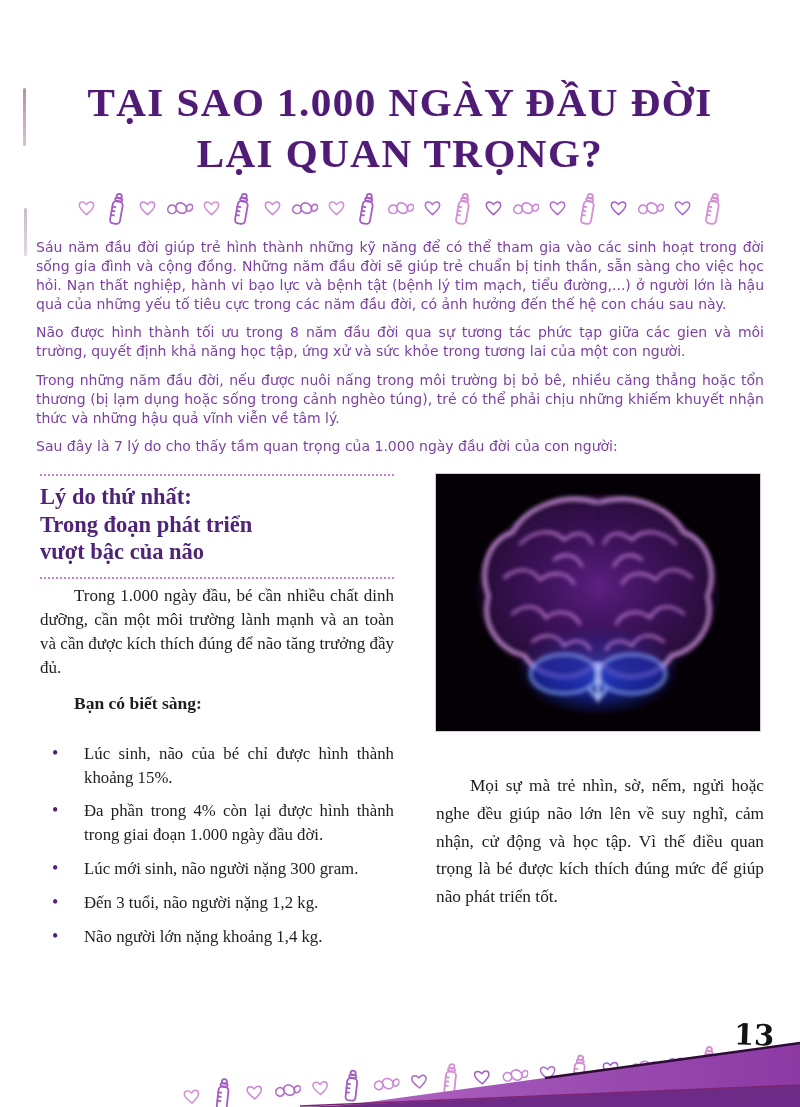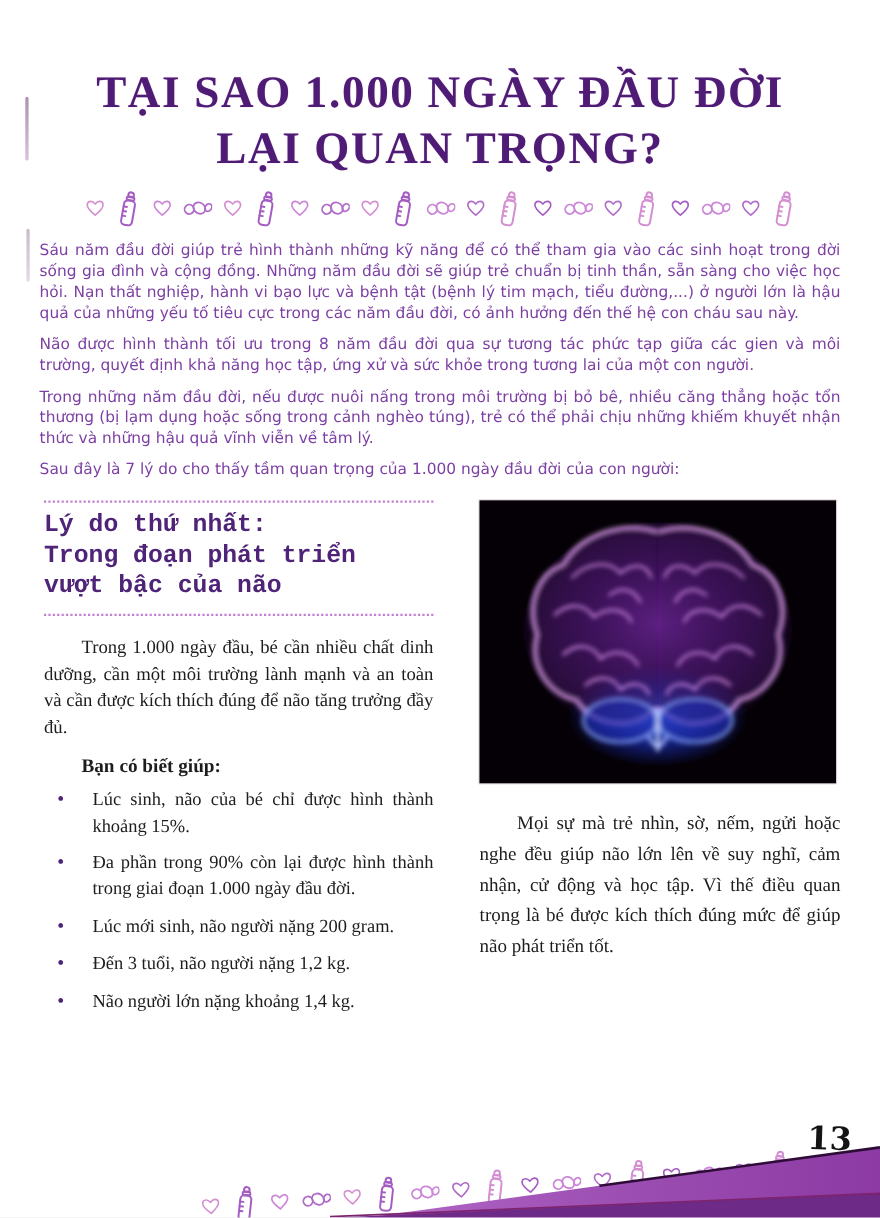--- a/index.html
+++ b/index.html
@@ -13,21 +13,21 @@
     font-family:"Liberation Serif", serif;
     color:#1d1d1d;
   }
   
   .scan-mark { position:absolute; width:3px; background:linear-gradient(#6a3a6e,#b98cc0); opacity:.55; border-radius:2px; }
   .scan-mark.m1 { left:23px; top:88px; height:58px; }
   .scan-mark.m2 { left:24px; top:208px; height:48px; opacity:.35; }
 
   
   .title {
-    padding-top:58px;
+    padding-top:77px;
     text-align:center;
     font-family:"Liberation Serif", serif;
     font-weight:bold;
     font-size:41px;
     line-height:1.25;
     letter-spacing:1.5px;
     color:var(--title-color,#4e1c74);
     text-shadow:0 0 1px rgba(190,120,200,.55);
   }
 
@@ -61,40 +61,40 @@
 
   
   .columns { display:flex; gap:42px; padding:12px 36px 0 40px; }
   .col-left  { width:354px; flex:0 0 354px; }
   .col-right { width:328px; flex:0 0 328px; }
 
   .section-heading {
     border-top:2px dotted var(--deco-color,#c98bd6);
     border-bottom:2px dotted var(--deco-color,#c98bd6);
     padding:7px 0 11px;
-    font-family:Liberation Mono, monospace;
+    font-family:Liberation Serif, serif;
     font-weight:bold;
     font-size:22.5px;
     line-height:1.22;
     color:var(--heading-color,#4f2478);
   }
   .col-left .lead {
-    margin-top:17px;
+    margin-top:5px;
     font-size:17px;
     line-height:1.43;
     text-align:justify;
     text-indent:34px;
   }
   .know-label {
     margin-top:12px;
     font-weight:bold;
     font-size:17.5px;
     text-indent:34px;
   }
-  ul.facts { list-style:none; margin-top:8px; }
+  ul.facts { list-style:none; margin-top:28px; }
   ul.facts li {
     position:relative;
     padding-left:44px;
     margin-bottom:10px;
     font-size:16.8px;
     line-height:1.42;
     text-align:justify;
   }
   ul.facts li::before {
     content:"•";
@@ -103,21 +103,21 @@
     font-size:18px;
   }
 
   .brain-fig {
     width:324px; height:257px;
     background:#000;
     box-shadow:0 0 0 1px #d8ccd8;
   }
   .brain-fig svg { display:block; width:100%; height:100%; }
   .col-right .caption {
-    margin-top:23px;
+    margin-top:41px;
     font-size:17.3px;
     line-height:1.6;
     text-align:justify;
     text-indent:34px;
   }
 
   
   .page-number {
     position:absolute; top:1018px; right:26px;
     font-family:"DejaVu Serif", serif;
@@ -325,25 +325,25 @@
 
   <section class="columns">
 
     <div class="col-left">
       <h2 class="section-heading">
         <span>Lý do thứ nhất:</span><br>
         <span>Trong đoạn phát triển</span><br>
         <span>vượt bậc của não</span>
       </h2>
       <p class="lead">Trong 1.000 ngày đầu, bé cần nhiều chất dinh dưỡng, cần một môi trường lành mạnh và an toàn và cần được kích thích đúng để não tăng trưởng đầy đủ.</p>
-      <p class="know-label">Bạn có biết giúp:</p>
+      <p class="know-label">Bạn có biết sàng:</p>
       <ul class="facts">
         <li>Lúc sinh, não của bé chỉ được hình thành khoảng 15%.</li>
-        <li>Đa phần trong 90% còn lại được hình thành trong giai đoạn 1.000 ngày đầu đời.</li>
-        <li>Lúc mới sinh, não người nặng 200 gram.</li>
+        <li>Đa phần trong 4% còn lại được hình thành trong giai đoạn 1.000 ngày đầu đời.</li>
+        <li>Lúc mới sinh, não người nặng 300 gram.</li>
         <li>Đến 3 tuổi, não người nặng 1,2 kg.</li>
         <li>Não người lớn nặng khoảng 1,4 kg.</li>
       </ul>
     </div>
 
     <div class="col-right">
       <figure class="brain-fig">
         <svg viewBox="0 0 324 257">
           <defs>
             <radialGradient id="glowP" cx="50%" cy="47%" r="55%">

